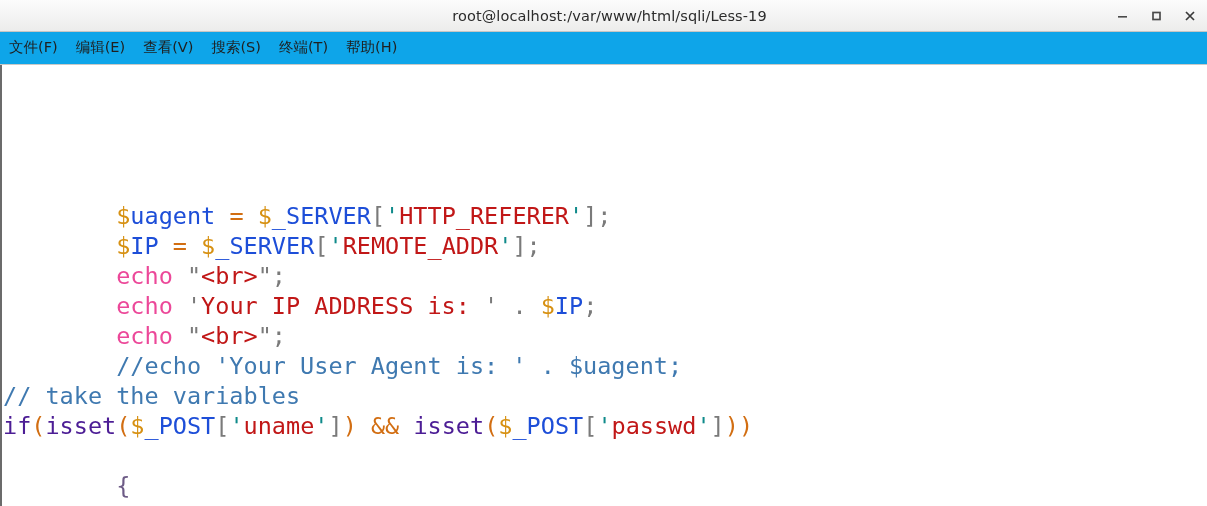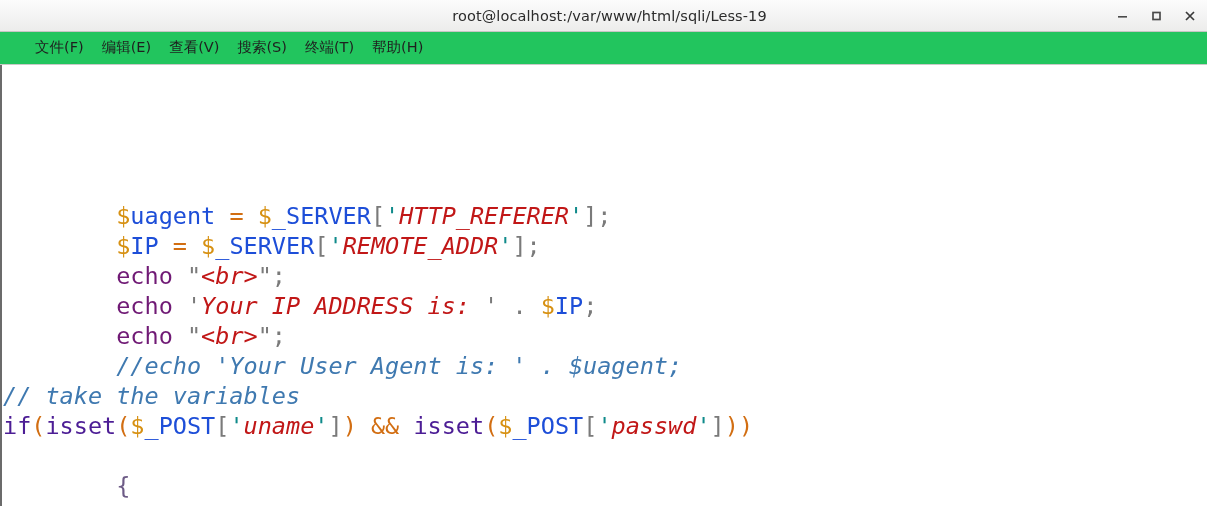--- a/index.html
+++ b/index.html
@@ -63,25 +63,25 @@
     font-family: "DejaVu Sans", sans-serif;
     line-height: 1;
     user-select: none;
   }
   .wc-min svg, .wc-max svg, .wc-close svg { display: block; }
 
   
   .menubar {
     height: 33px;
     min-height: 33px;
-    background: #22c55e;
+    background: #0ea5e9;
     border-bottom: 1px solid #c9c9c7;
     display: flex;
     align-items: center;
-    padding-left: 26px;
+    padding-left: 0;
     box-sizing: border-box;
   }
   .menu-item {
     font-size: 14.5px;
     color: #1f1f1f;
     font-family: "DejaVu Sans", sans-serif;
     padding: 3px 9px 4px 9px;
     white-space: nowrap;
     user-select: none;
   }
@@ -107,24 +107,24 @@
     height: 30px;
     padding-left: 1px;
     white-space: pre;
   }
 
   
   .t-sigil   { color: #d79113; }
   .t-var     { color: #1d4ed8; }
   .t-op      { color: #d26e12; }
   .t-punct   { color: #7a7a7a; }
-  .t-str     { color: #c11717; font-style: italic; }
+  .t-str     { color: #c11717; }
   .t-quote   { color: #0f8a8a; }
-  .t-kw      { color: #701a75; }
-  .t-comment { color: #3f79b0; font-style: italic; }
+  .t-kw      { color: #ec4899; }
+  .t-comment { color: #3f79b0; }
   .t-fn      { color: #4c1d95; }
   .t-plain   { color: #2b2b2b; }
   .t-brace   { color: #6d5b86; }
 </style>
 </head>
 <body>
 
 <div class="window">
 
   <div class="titlebar">

